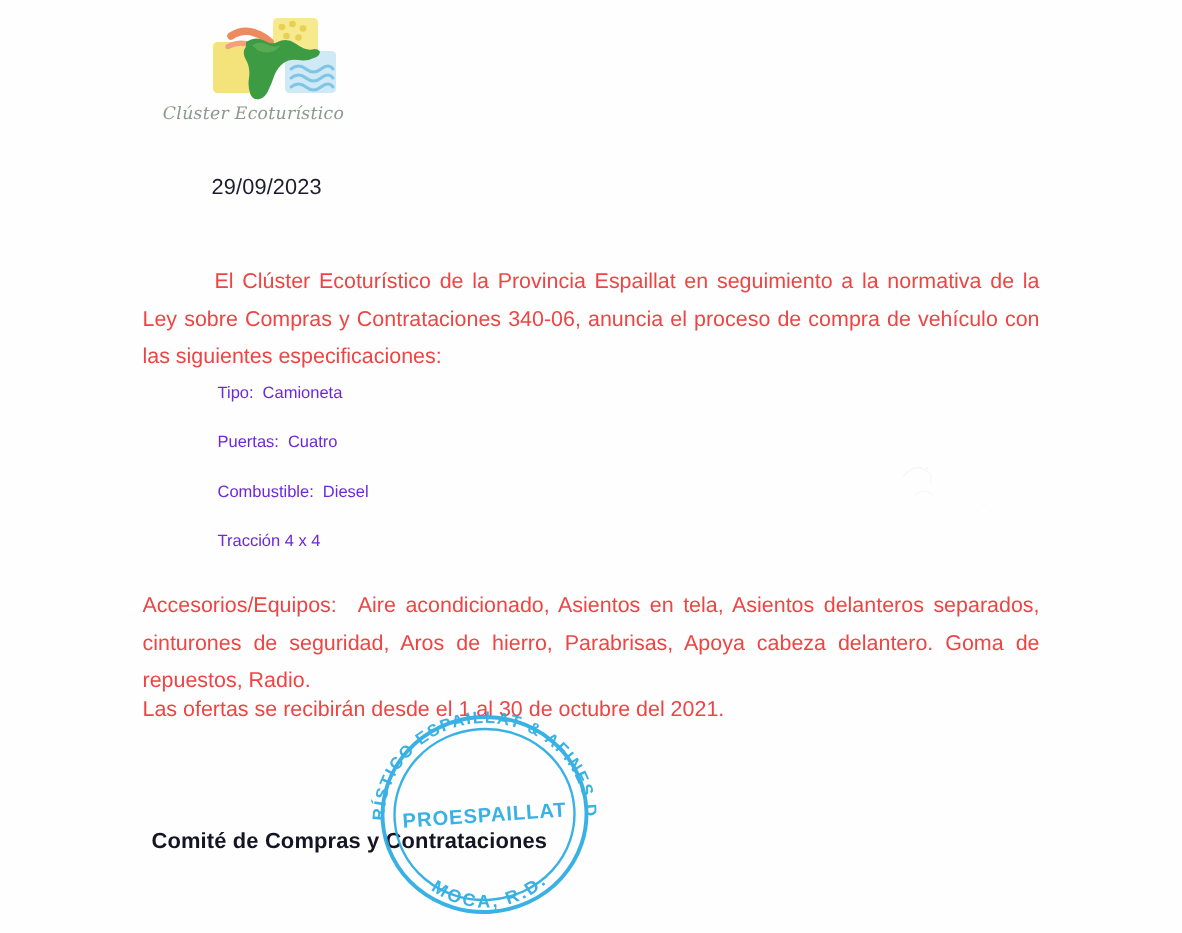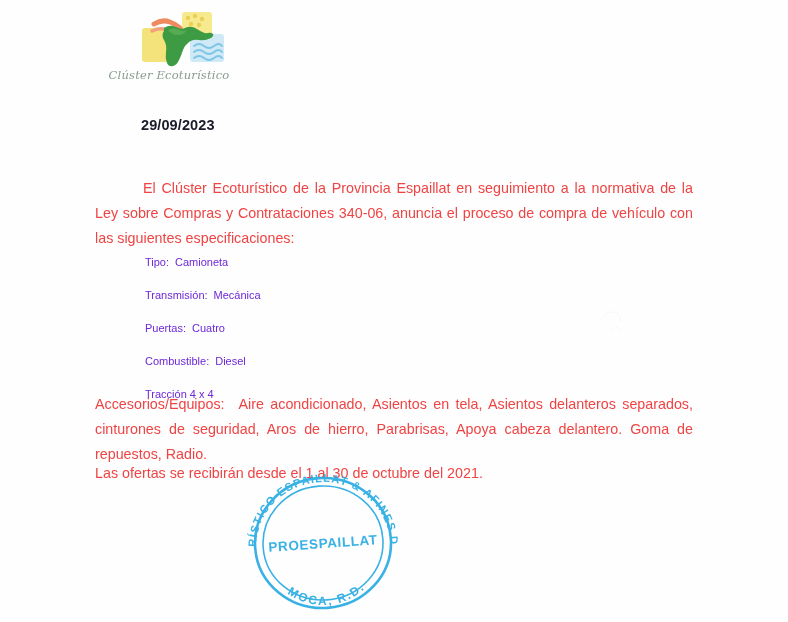--- a/index.html
+++ b/index.html
@@ -67,21 +67,20 @@
   }
 
   
   .doc-date {
     position: absolute;
     left: 141px;
     top: 117px;
     font-size: 14.5px;
     letter-spacing: 0.1px;
     color: #1b1b2b;
-    font-weight: bold;
   }
 
   .para {
     position: absolute;
     left: 95px;
     width: 598px;
     font-size: 14.3px;
     line-height: 25px;
     text-align: justify;
     text-justify: inter-word;
@@ -200,37 +199,35 @@
 
   <div class="doc-date">29/09/2023</div>
 
   <div class="para intro"><span class="indent"></span><span>El Clúster Ecoturístico de la Provincia Espaillat en seguimiento a la normativa de la Ley sobre Compras y Contrataciones 340-06, anuncia el proceso de compra de vehículo con las siguientes especificaciones:</span></div>
 
   <div class="spec-list">
     <div class="spec-row">
       <span class="spec-label">Tipo:</span><span class="spec-sep"></span><span class="spec-value">Camioneta</span>
     </div>
     <div class="spec-row">
-      <span class="spec-label">Transmisión:</span><span class="spec-sep"></span><span class="spec-value">Mecánica</span>
-    </div>
-    <div class="spec-row">
       <span class="spec-label">Puertas:</span><span class="spec-sep"></span><span class="spec-value">Cuatro</span>
     </div>
     <div class="spec-row">
       <span class="spec-label">Combustible:</span><span class="spec-sep"></span><span class="spec-value">Diesel</span>
     </div>
     <div class="spec-row">
       <span class="spec-label">Tracción 4 x 4</span><span class="spec-value"></span>
     </div>
   </div>
 
   <div class="para accessories"><span>Accesorios/Equipos:</span><span class="gap-wide"></span><span>Aire acondicionado, Asientos en tela, Asientos delanteros separados, cinturones de seguridad, Aros de hierro, Parabrisas, Apoya cabeza delantero. Goma de repuestos, Radio.</span></div>
 
   <div class="para offers">Las ofertas se recibirán desde el 1 al 30 de octubre del 2021.</div>
 
+  <div class="signature">Comité de Compras y Contrataciones</div>
 
   <div class="stamp">
     <svg width="170" height="134" viewBox="0 0 170 134" xmlns="http://www.w3.org/2000/svg">
       <defs>
         <path id="arcOuter" d="M 18 70 A 67 64 0 0 1 152 70"></path>
         <path id="arcBottom" d="M 26 72 A 59 57 0 0 0 144 72"></path>
       </defs>
       <g transform="rotate(-4 85 67)">
         <ellipse cx="85" cy="67" rx="68" ry="65" fill="none" stroke="#29abe2" stroke-width="2.6"></ellipse>
         <ellipse cx="85" cy="67" rx="60" ry="57" fill="none" stroke="#29abe2" stroke-width="1.6"></ellipse>

